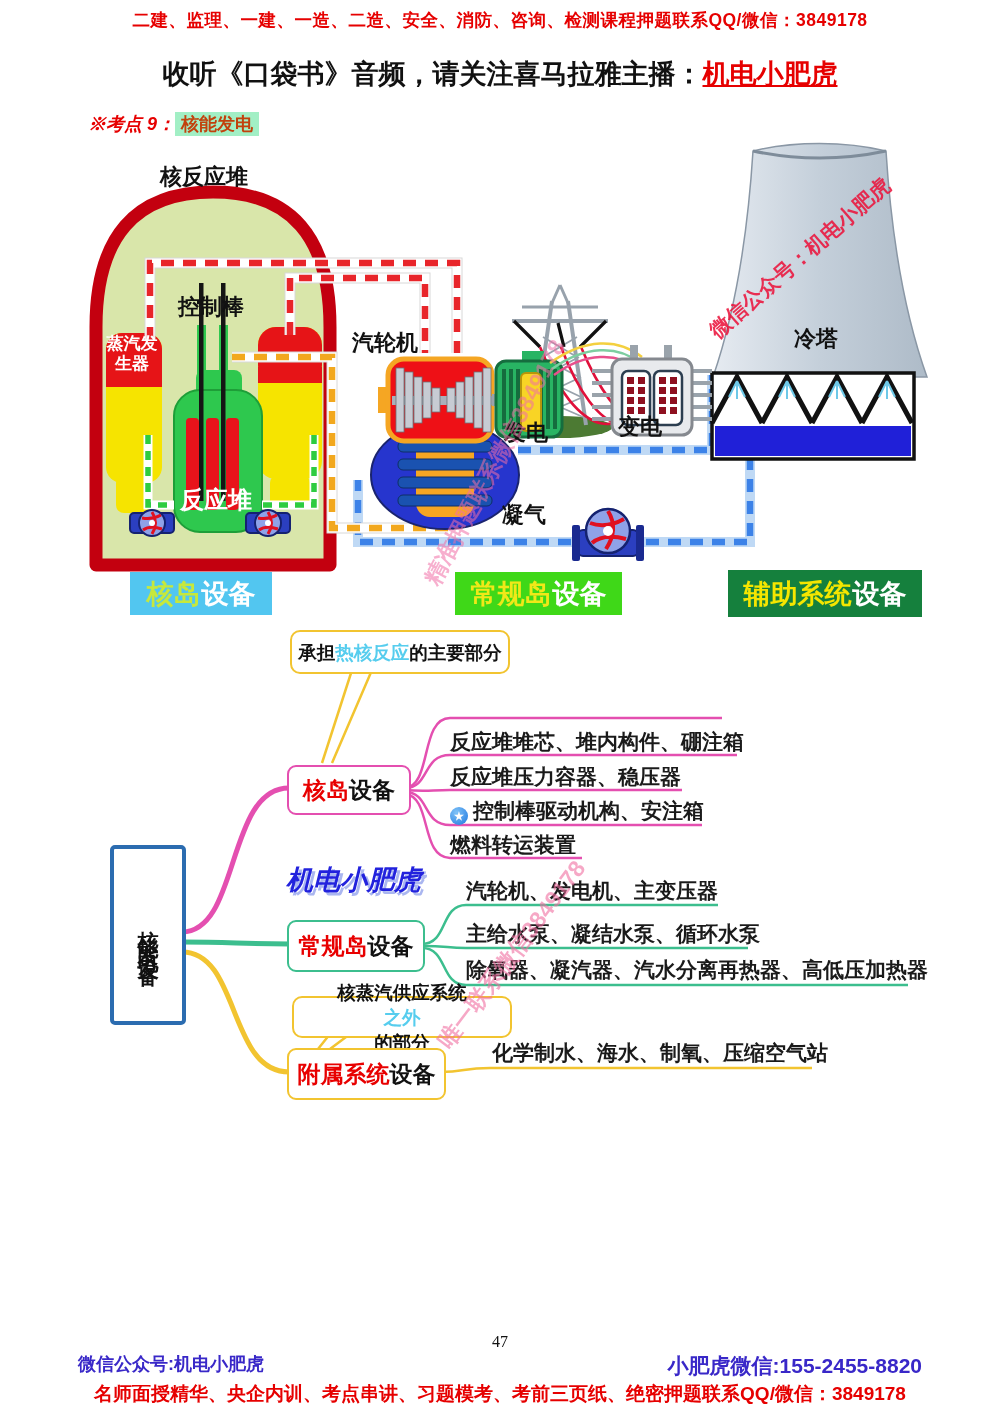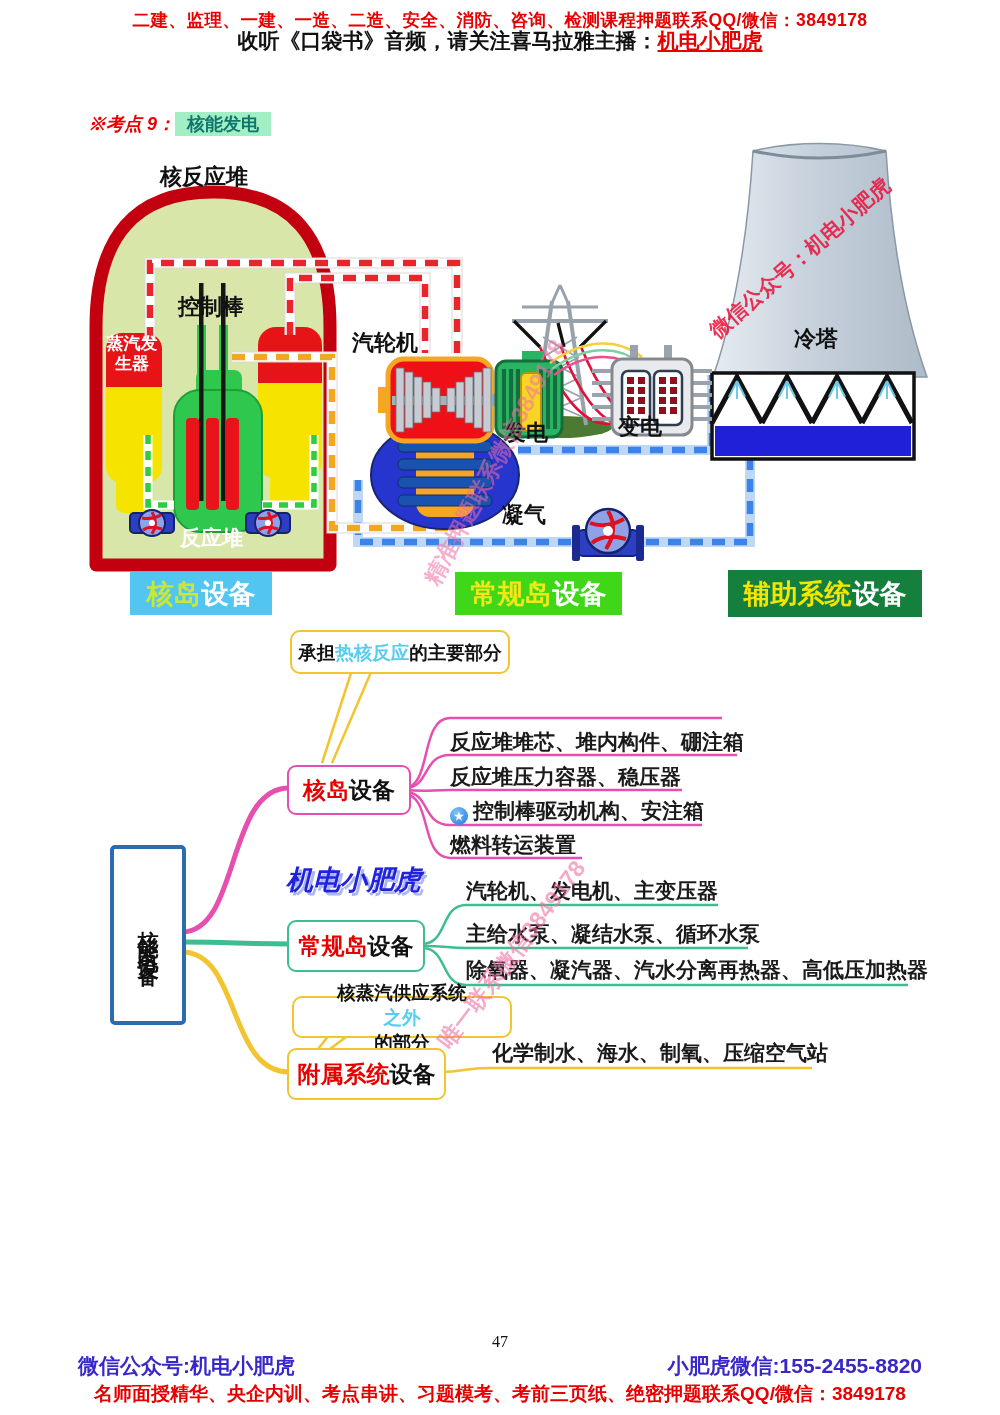--- a/index.html
+++ b/index.html
@@ -1,26 +1,26 @@
 <!DOCTYPE html>
 <html><head>
 <meta charset="utf-8">
 <style>
   html,body{margin:0;padding:0;background:#e8e8e8;}
   .page{position:relative;width:1000px;height:1415px;margin:0 auto;background:#ffffff;
         font-family:"Liberation Sans",sans-serif;overflow:hidden;}
   .abs{position:absolute;}
   
   .hdr1{top:8px;left:0;width:1000px;text-align:center;color:#e60000;font-size:17.5px;font-weight:bold;letter-spacing:.5px;}
-  .hdr2{top:27px;left:0;width:1000px;text-align:center;color:#111;font-size:21px;font-weight:bold;}
+  .hdr2{top:56px;left:0;width:1000px;text-align:center;color:#111;font-size:27px;font-weight:bold;}
   .hdr2 .host{color:#e60000;text-decoration:underline;}
   
   .exam{top:112px;left:88px;font-size:18px;font-weight:bold;}
   .exam .mk{color:#e60000;font-style:italic;}
-  .exam .ti{color:#0f766e;background:#a2efc5;padding:2px 12px;font-style:normal;}
+  .exam .ti{color:#c2410c;background:#a2efc5;padding:2px 6px;font-style:normal;}
   
   .dlabel{color:#111;font-weight:bold;font-size:22px;}
   .wlabel{color:#fff;font-weight:bold;}
   .cat{display:flex;align-items:center;justify-content:center;font-size:27px;font-weight:bold;white-space:nowrap;}
   .cat .ac{margin-right:1px;}
   
   .mnode{display:flex;align-items:center;justify-content:center;background:#fff;border-radius:9px;
          font-size:23px;font-weight:bold;white-space:nowrap;}
   .mnode .red{color:#e80000;}
   .mnode .blk{color:#111;}
@@ -30,21 +30,21 @@
   .callout .cy{color:#56cdee;}
   .root{border:4px solid #2b6cb0;border-radius:5px;background:#fff;display:flex;align-items:center;justify-content:center;}
   .root span{writing-mode:vertical-rl;text-orientation:upright;font-size:21px;font-weight:600;letter-spacing:7px;color:#111;}
   .star{display:inline-block;width:18px;height:18px;border-radius:50%;
         background:radial-gradient(circle at 35% 30%,#7fc2f7,#1e78e0);color:#fff;font-size:11px;line-height:18px;
         text-align:center;vertical-align:-2px;margin-right:5px;}
   .wm{pointer-events:none;font-weight:bold;white-space:nowrap;text-align:center;}
   .wm-blue{color:#2222dd;font-size:27px;font-weight:bold;font-style:italic;text-shadow:3px 3px 0 #aab6f0;white-space:nowrap;}
   
   .pgnum{top:1333px;left:0;width:1000px;text-align:center;font-family:"Liberation Serif",serif;font-size:16px;color:#111;}
-  .ftl{top:1352px;left:78px;font-size:21px;font-weight:bold;color:#3928c8;}
+  .ftl{top:1352px;left:78px;font-size:18px;font-weight:bold;color:#3928c8;}
   .ftr{top:1352px;right:78px;font-size:21px;font-weight:bold;color:#3928c8;}
   .ftred{top:1381px;left:0;width:1000px;text-align:center;font-size:19px;font-weight:bold;color:#e60000;}
 </style>
 </head>
 <body>
 
 <div class="page">
 
   <div class="abs hdr1">二建、监理、一建、一造、二造、安全、消防、咨询、检测课程押题联系QQ/微信：3849178</div>
   <div class="abs hdr2"><span>收听《口袋书》音频，请关注喜马拉雅主播：</span><span class="host">机电小肥虎</span></div>
@@ -250,21 +250,21 @@
       <rect x="636" y="390" width="8" height="36" rx="2" fill="#1a2a90"></rect>
       <circle cx="608" cy="396" r="22" fill="#8fa2e8" stroke="#152270" stroke-width="2.5"></circle>
       <path d="M608 376 Q619 394 606 414 M590 388 Q606 394 624 384 M592 408 Q604 398 626 404" stroke="#e01020" stroke-width="4" fill="none"></path>
       <circle cx="608" cy="396" r="5" fill="#fff"></circle>
     </g>
   </svg>
 
   <div class="abs dlabel" style="left:160px;top:162px;">核反应堆</div>
   <div class="abs dlabel" style="left:178px;top:292px;">控制棒</div>
   <div class="abs wlabel" style="left:103px;top:334px;width:58px;font-size:17px;line-height:1.2;text-align:center;">蒸汽发生器</div>
-  <div class="abs wlabel" style="left:180px;top:524px;font-size:21px;">反应堆</div>
+  <div class="abs wlabel" style="left:180px;top:484px;font-size:24px;">反应堆</div>
   <div class="abs dlabel" style="left:352px;top:328px;">汽轮机</div>
   <div class="abs dlabel" style="left:504px;top:418px;">发电</div>
   <div class="abs dlabel" style="left:618px;top:412px;">变电</div>
   <div class="abs dlabel" style="left:502px;top:500px;">凝气</div>
   <div class="abs dlabel" style="left:794px;top:324px;">冷塔</div>
 
   <div class="abs wm" style="left:680px;top:244px;width:240px;font-size:21px;color:rgba(235,20,60,0.88);transform:rotate(-41deg);">微信公众号：机电小肥虎</div>
   <div class="abs wm" style="left:340px;top:447px;width:310px;font-size:23px;color:rgba(240,110,165,0.55);transform:rotate(-62deg);">精准押题联系微信3849178</div>
 
   <div class="abs cat" style="left:130px;top:572px;width:142px;height:43px;background:#52c6f0;">

